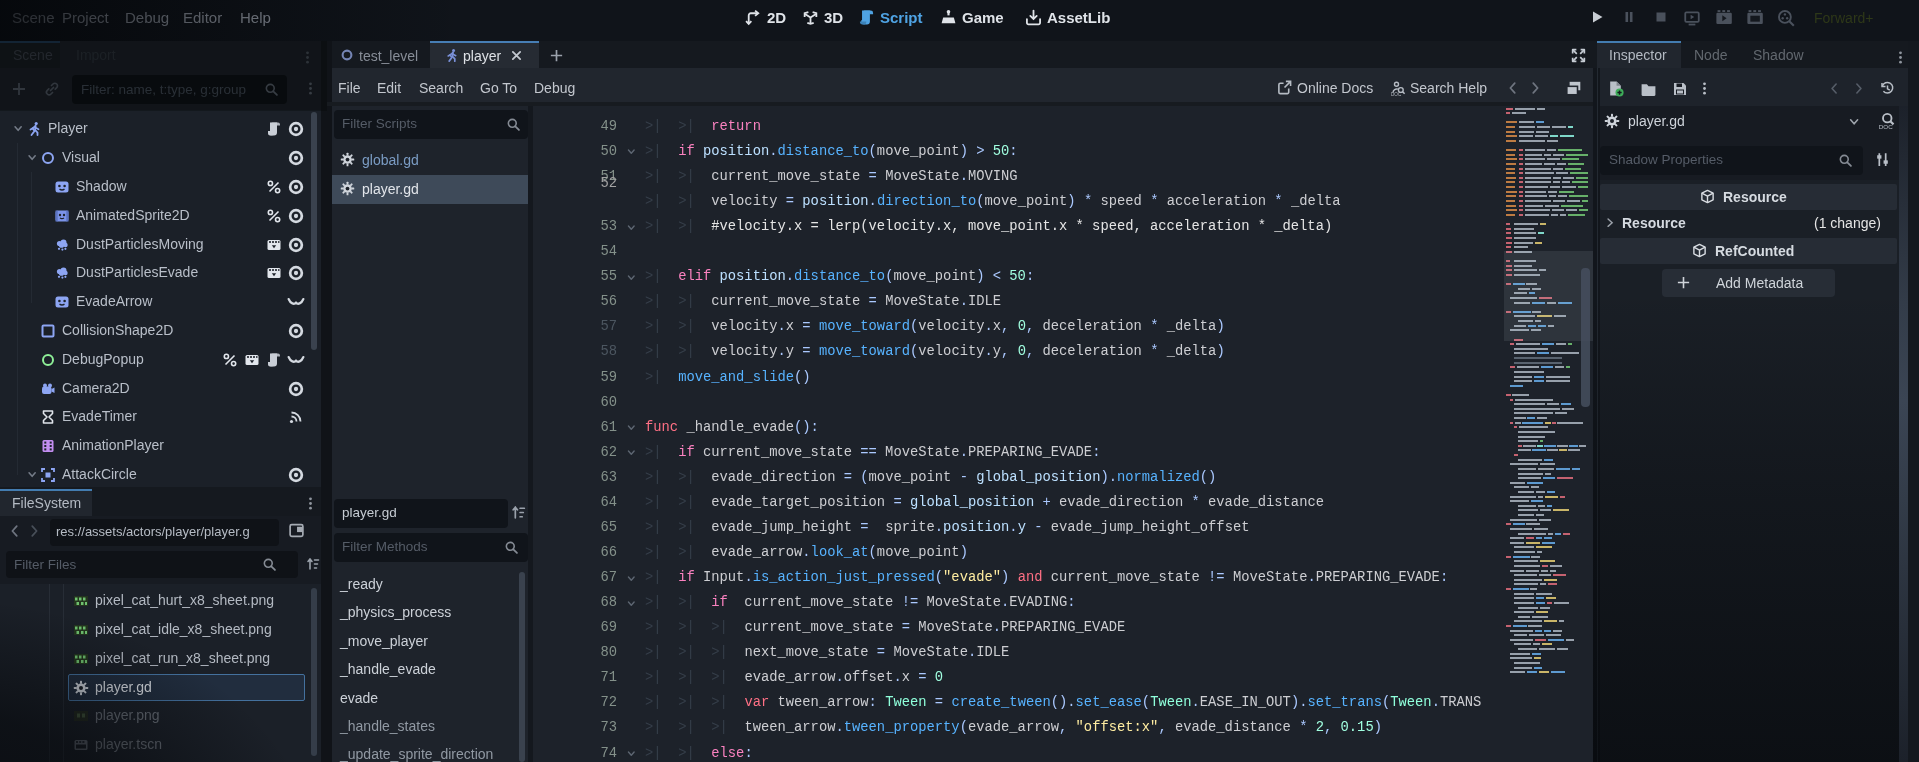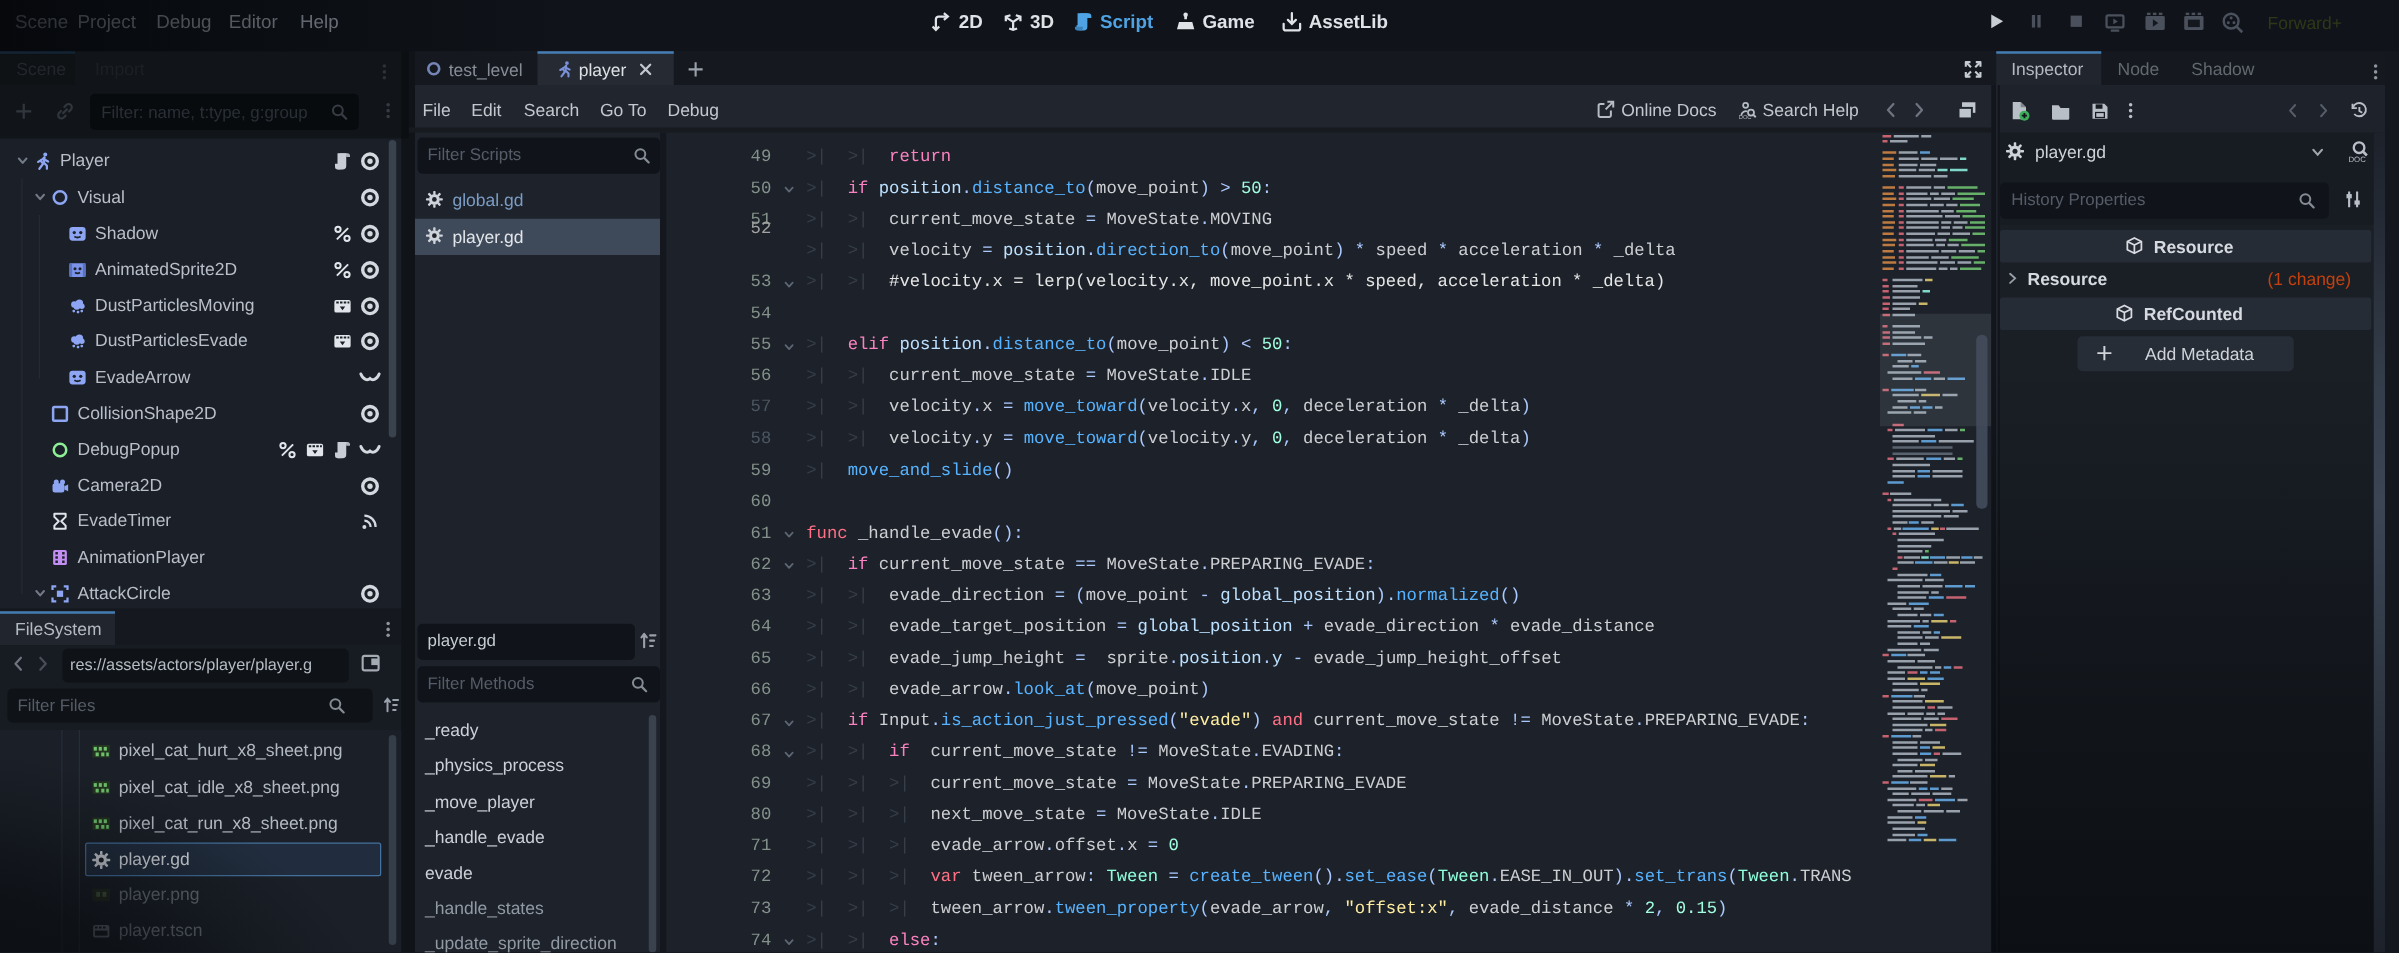--- a/index.html
+++ b/index.html
@@ -1014,21 +1014,21 @@
 <div class="ab" style="left:1628px;top:113px;font-size:14px;color:#ced3da">player.gd</div>
 <svg style="position:absolute;left:1848px;top:115px" width="14" height="14" viewBox="0 0 16 16">
       <path d="M3 5.5 L7 10 L11 5.5" stroke="#9fa5ad" stroke-width="1.8" fill="none" stroke-linecap="round"></path>
     </svg>
 <svg style="position:absolute;left:1876px;top:110px" width="20" height="20" viewBox="0 0 16 16">
       <circle cx="9" cy="6.5" r="3.4" stroke="#b9bfc7" stroke-width="1.5" fill="none"></circle>
       <path d="M11.5 9 L14 11.5" stroke="#b9bfc7" stroke-width="1.7"></path>
       <text x="2.2" y="15.5" font-size="5" fill="#b9bfc7" font-family="Liberation Sans, sans-serif">DOC</text>
     </svg>
 <div class="ab" style="left:1600px;top:146px;width:263px;height:29px;background:#10141a;border-radius:4px"></div>
-<div class="ab" style="left:1609px;top:152px;font-size:13.5px;color:#555c67">History Properties</div>
+<div class="ab" style="left:1609px;top:152px;font-size:13.5px;color:#555c67">Shadow Properties</div>
 <svg style="position:absolute;left:1838px;top:153px" width="15" height="15" viewBox="0 0 16 16">
       <circle cx="6.7" cy="6.7" r="4.2" stroke="#858b94" stroke-width="1.7" fill="none"></circle>
       <path d="M9.9 9.9 L13.8 13.8" stroke="#858b94" stroke-width="1.9" stroke-linecap="round"></path>
     </svg>
 <svg style="position:absolute;left:1874px;top:151px" width="17" height="17" viewBox="0 0 16 16">
       <g stroke="#b9bfc7" stroke-width="1.6">
         <path d="M5 2 V14 M11 2 V14"></path>
       </g>
       <rect x="3" y="4" width="4" height="3.2" fill="#b9bfc7"></rect>
       <rect x="9" y="8.8" width="4" height="3.2" fill="#b9bfc7"></rect>
@@ -1037,21 +1037,21 @@
 <div class="ab" style="left:1600px;top:184px;width:297px;height:26px;background:#262c35;border-radius:2px"></div>
 <svg style="position:absolute;left:1700px;top:189px" width="15" height="15" viewBox="0 0 16 16">
       <path d="M8 1.5 L14 4.5 V11.5 L8 14.5 L2 11.5 V4.5 Z" fill="none" stroke="#d8dce2" stroke-width="1.5" stroke-linejoin="round"></path>
       <path d="M2 4.5 L8 7.5 L14 4.5 M8 7.5 V14.5" stroke="#d8dce2" stroke-width="1.5" fill="none" stroke-linejoin="round"></path>
     </svg>
 <div class="ab" style="left:1723px;top:189px;font-size:14px;font-weight:700;color:#d6dbe1">Resource</div>
 <svg style="position:absolute;left:1604px;top:217px" width="13" height="13" viewBox="0 0 16 16">
       <path d="M5 2.5 L10 7 L5 11.5" stroke="#9aa0a8" stroke-width="1.8" fill="none" stroke-linecap="round"></path>
     </svg>
 <div class="ab" style="left:1622px;top:215px;font-size:14px;font-weight:700;color:#d5dae0">Resource</div>
-<div class="ab" style="left:1814px;top:215px;font-size:14px;color:#c2410c">(1 change)</div>
+<div class="ab" style="left:1814px;top:215px;font-size:14px;color:#e5e5e5">(1 change)</div>
 <div class="ab" style="left:1600px;top:238px;width:297px;height:26px;background:#262c35;border-radius:2px"></div>
 <svg style="position:absolute;left:1692px;top:243px" width="15" height="15" viewBox="0 0 16 16">
       <path d="M8 1.5 L14 4.5 V11.5 L8 14.5 L2 11.5 V4.5 Z" fill="none" stroke="#d8dce2" stroke-width="1.5" stroke-linejoin="round"></path>
       <path d="M2 4.5 L8 7.5 L14 4.5 M8 7.5 V14.5" stroke="#d8dce2" stroke-width="1.5" fill="none" stroke-linejoin="round"></path>
     </svg>
 <div class="ab" style="left:1715px;top:243px;font-size:14px;font-weight:700;color:#d6dbe1">RefCounted</div>
 <div class="ab" style="left:1662px;top:269px;width:173px;height:28px;background:#272d36;border-radius:4px"></div>
 <svg style="position:absolute;left:1676px;top:275px" width="15" height="15" viewBox="0 0 16 16">
       <path d="M8 2 V14 M2 8 H14" stroke="#cfd4da" stroke-width="1.7"></path>
     </svg>

